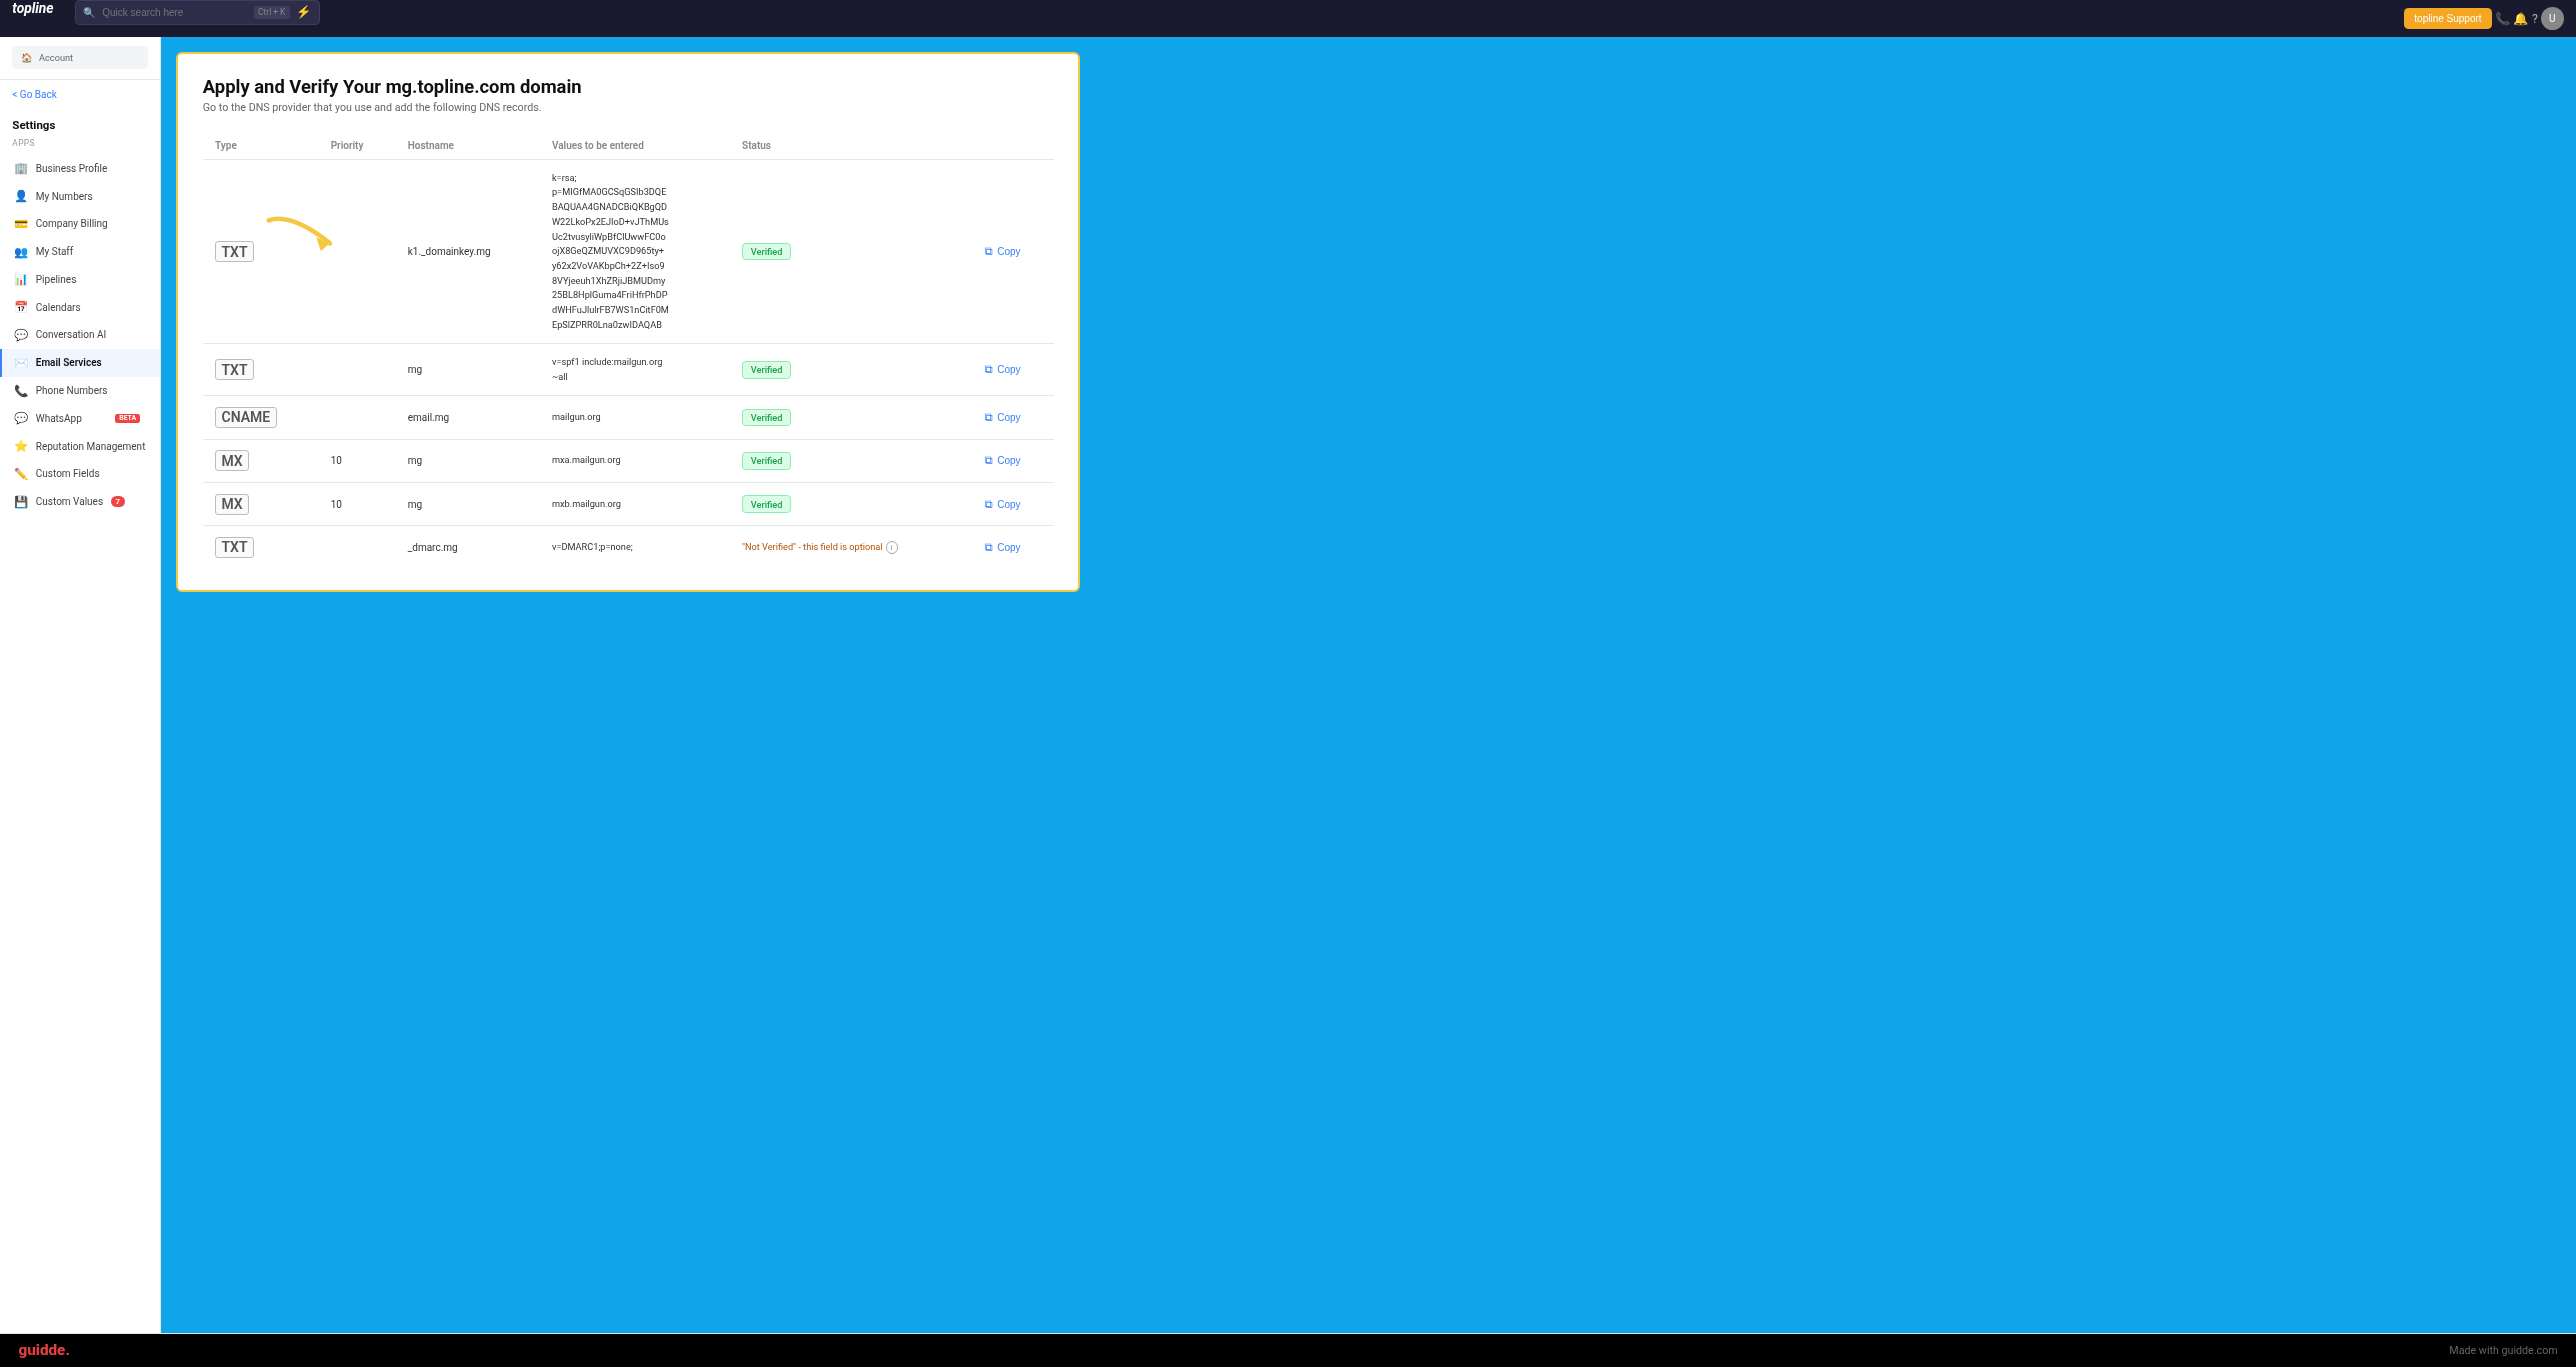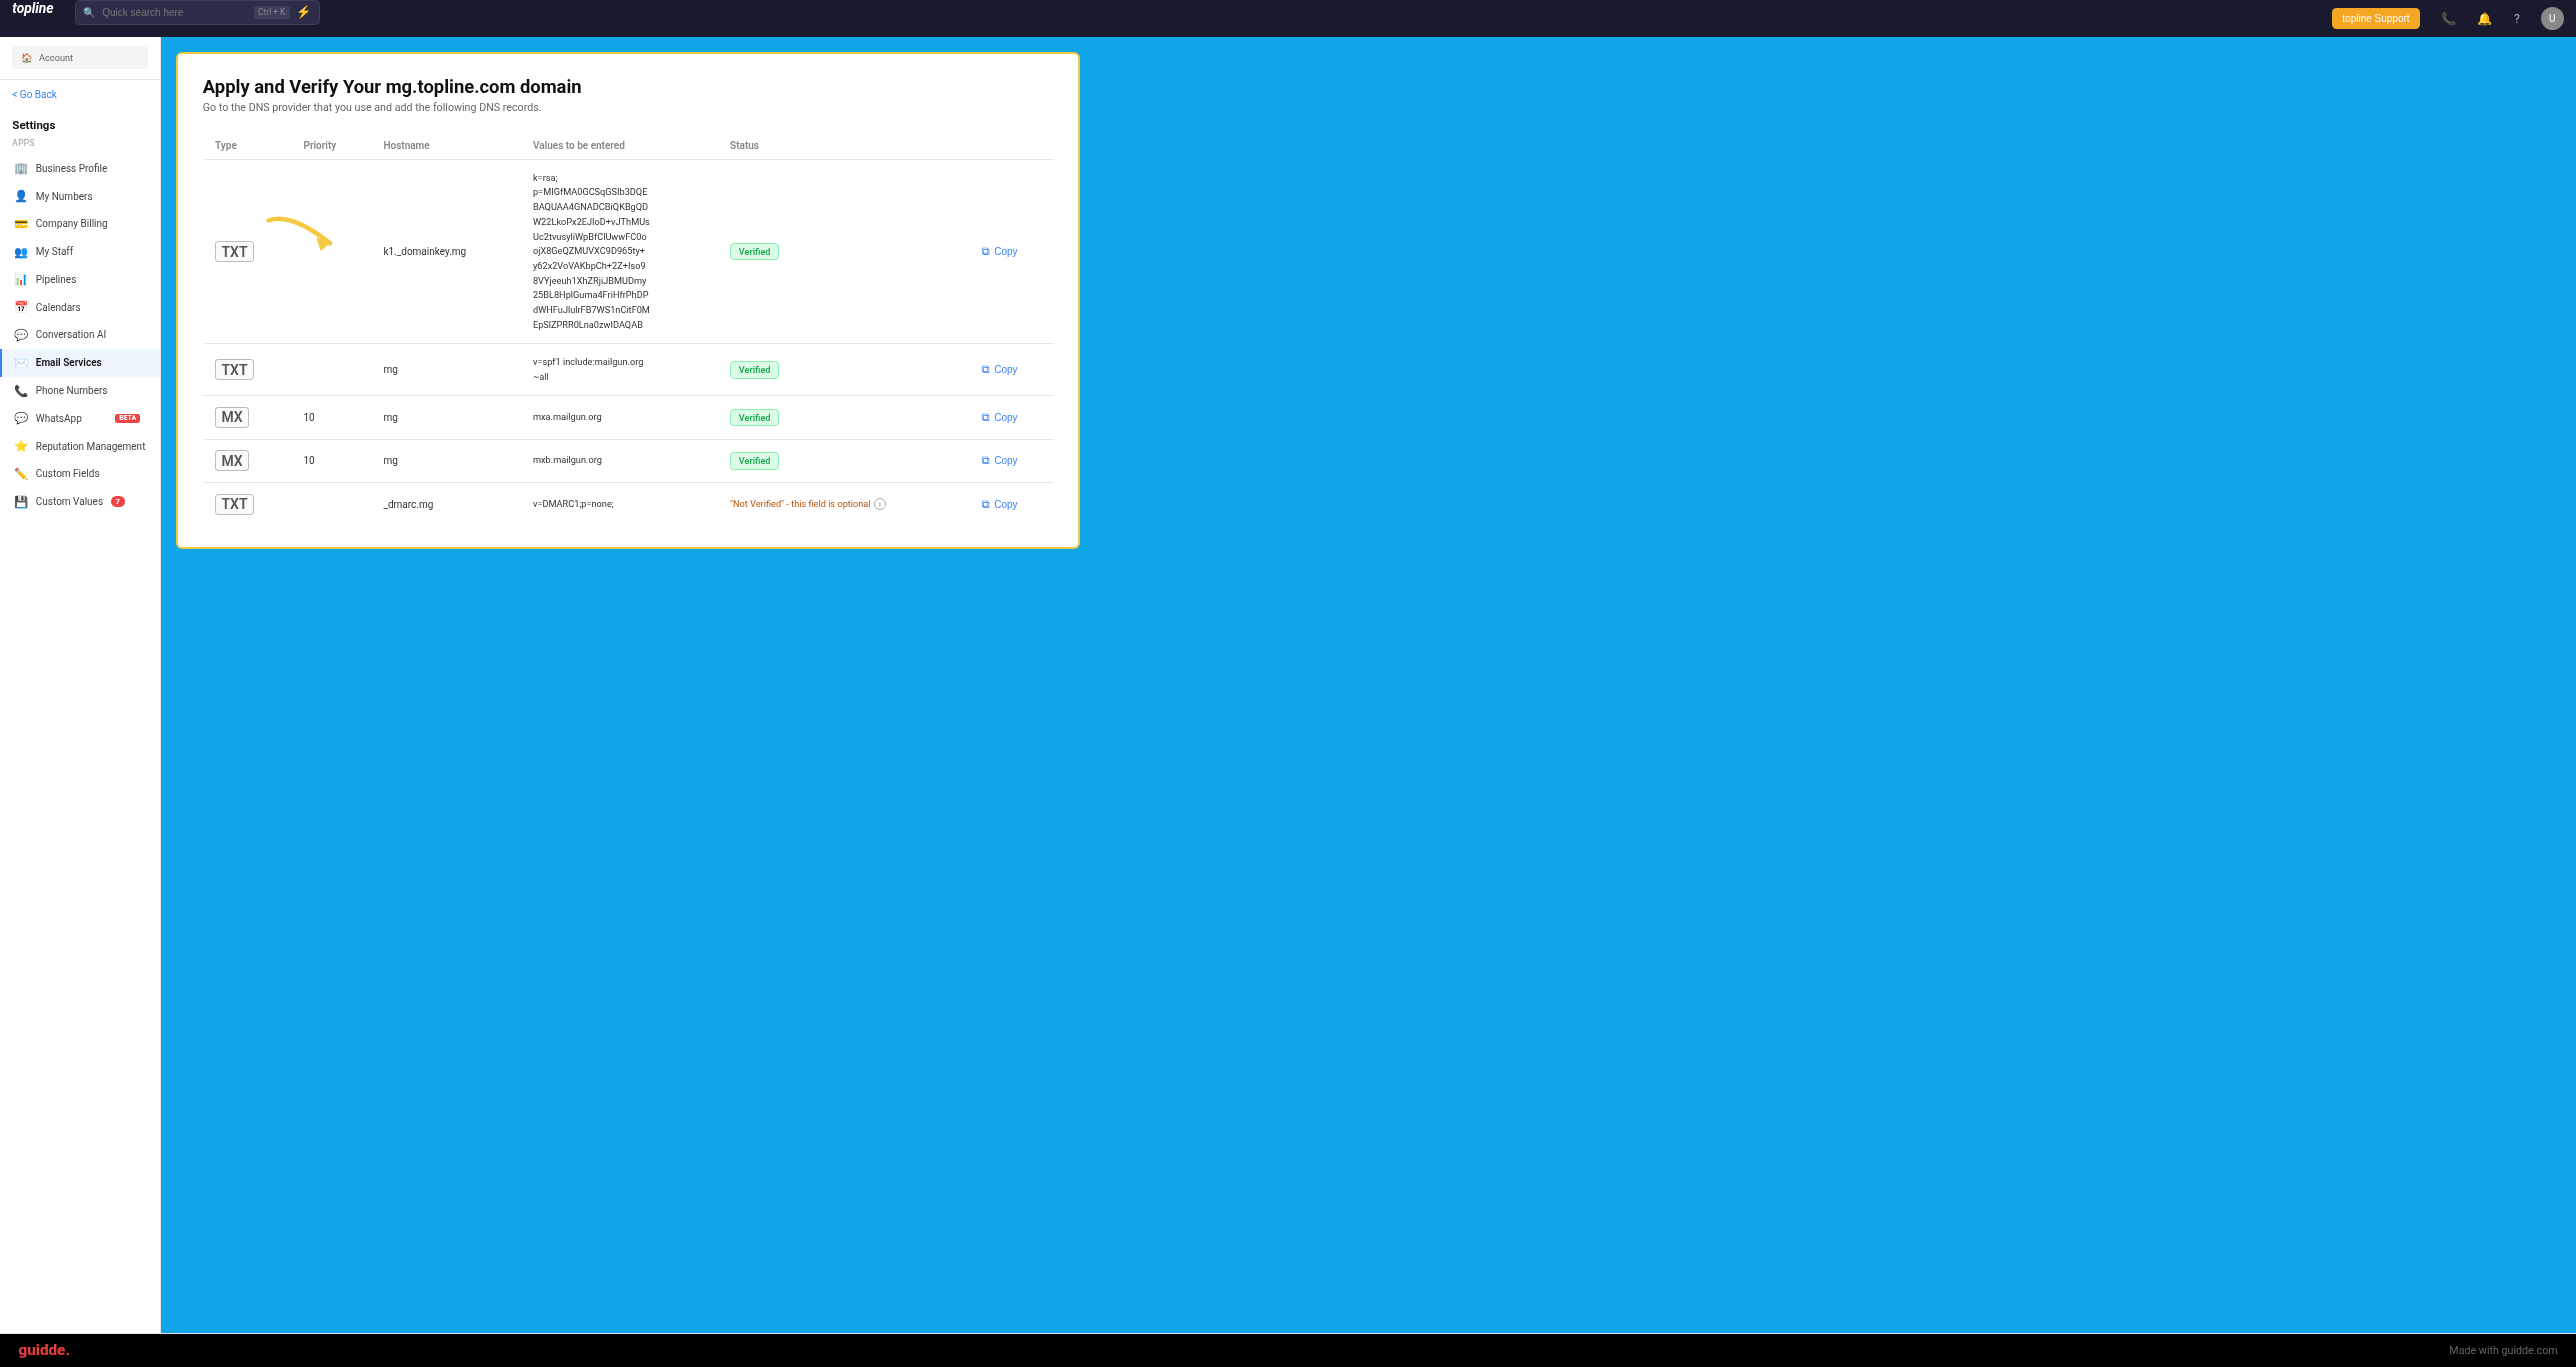--- a/index.html
+++ b/index.html
@@ -45,21 +45,21 @@
       color: #888;
       font-size: 8.4px;
       background: #3d3d5c;
       padding: 1.5px 4.6px;
       border-radius: 2.3px;
     }
     .topnav-right {
       margin-left: auto;
       display: flex;
       align-items: center;
-      gap: 21px;
+      gap: 3px;
     }
     .topnav-support-btn {
       background: #f5a623;
       color: #fff;
       border: none;
       border-radius: 4.6px;
       padding: 4.6px 10.7px;
       font-size: 10px;
       font-weight: 500;
       cursor: pointer;
@@ -471,20 +471,35 @@
               </td>
               <td><span class="status-verified">Verified</span></td>
               <td style="text-align: right;">
                 <button class="copy-btn">
                   <span class="copy-icon">⧉</span>
                   <span>Copy</span>
                 </button>
               </td>
             </tr>
             <tr>
+              <td><span class="type-badge">CNAME</span></td>
+              <td></td>
+              <td>email.mg</td>
+              <td>
+                <div class="value-multiline" style="white-space: pre-line;">mailgun.org</div>
+              </td>
+              <td><span class="status-verified">Verified</span></td>
+              <td style="text-align: right;">
+                <button class="copy-btn">
+                  <span class="copy-icon">⧉</span>
+                  <span>Copy</span>
+                </button>
+              </td>
+            </tr>
+            <tr>
               <td><span class="type-badge">MX</span></td>
               <td>10</td>
               <td>mg</td>
               <td>
                 <div class="value-multiline" style="white-space: pre-line;">mxa.mailgun.org</div>
               </td>
               <td><span class="status-verified">Verified</span></td>
               <td style="text-align: right;">
                 <button class="copy-btn">
                   <span class="copy-icon">⧉</span>

